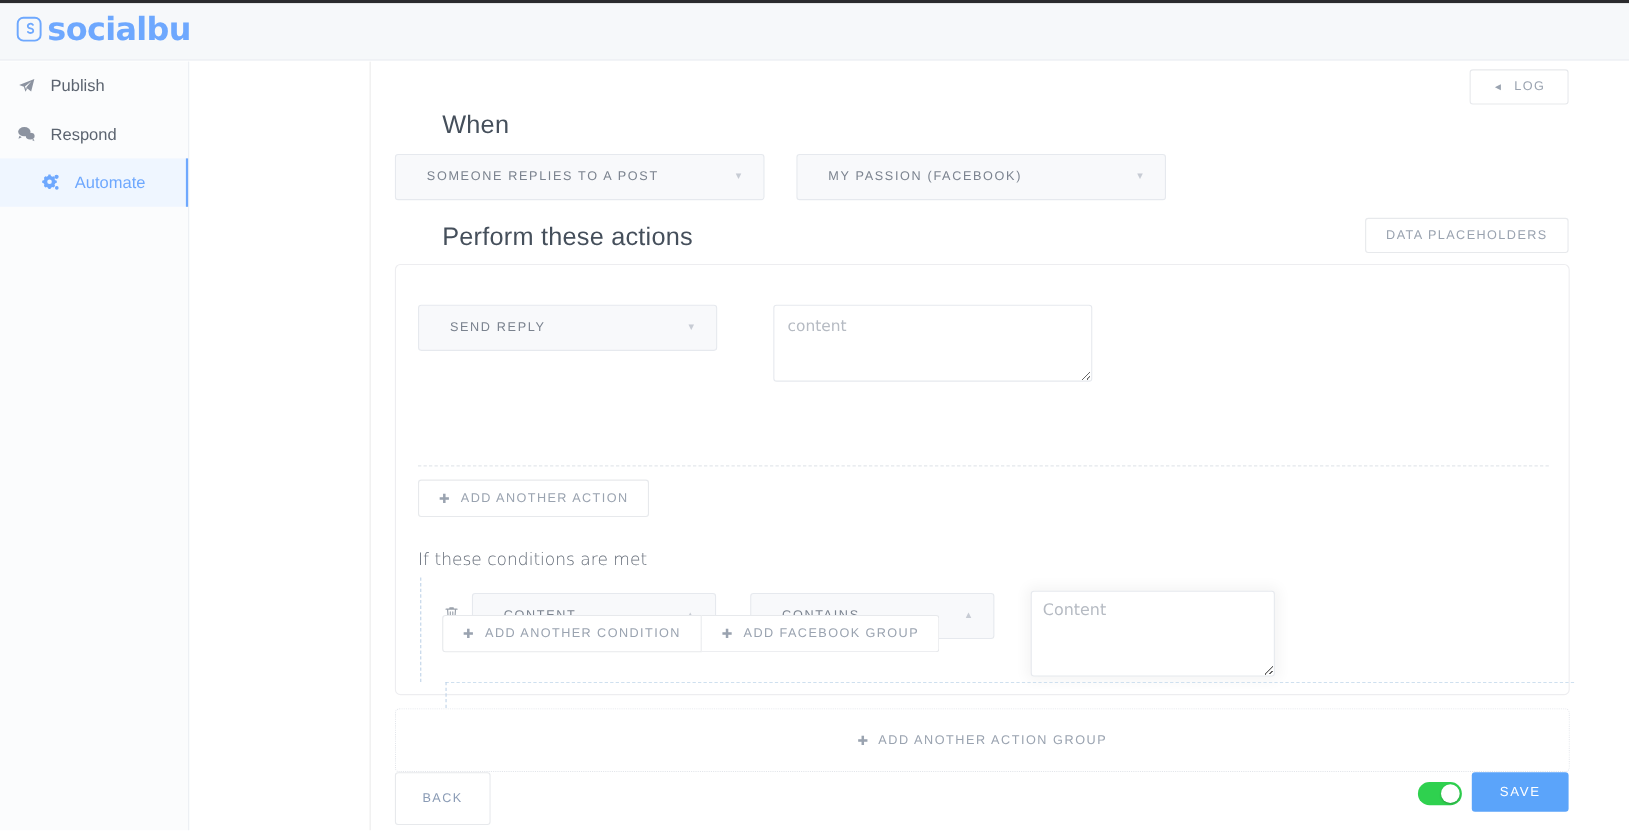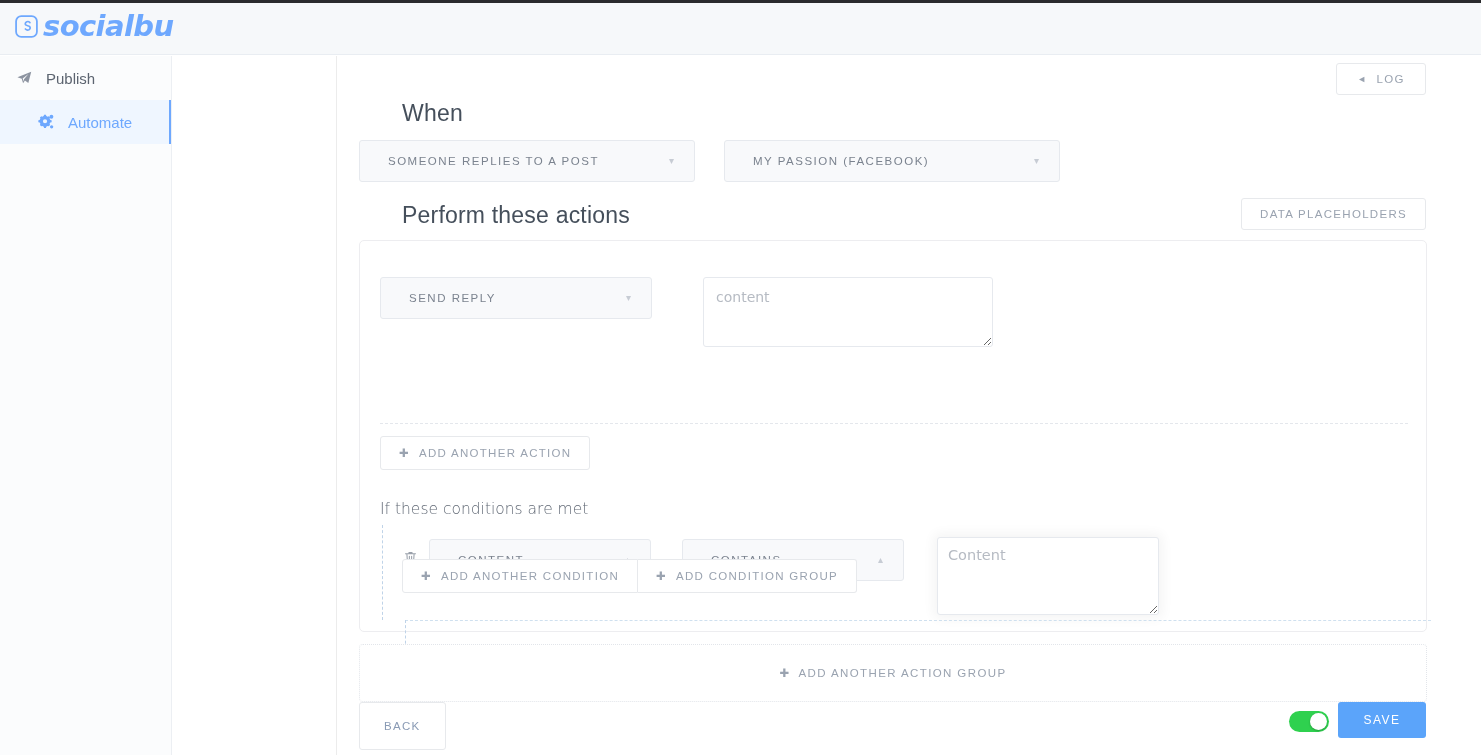--- a/index.html
+++ b/index.html
@@ -35,21 +35,20 @@
     width: 25px; height: 25px;
     display: block;
   }
   .logo-text {
     font-family: "DejaVu Sans", sans-serif;
     font-size: 29px;
     font-weight: 600;
     letter-spacing: -0.6px;
     color: #6ea8fe;
     line-height: 1;
-    font-style: italic;
   }
 
   
   .sidebar {
     position: absolute; top: 56px; left: 0; width: 172px; height: 699px;
     background: #fbfcfd;
     border-right: 1px solid #eceff3;
   }
   .nav-item {
     position: relative;
@@ -323,20 +322,31 @@
 
   <div class="sidebar">
     <div class="nav-item">
       <span class="nav-ico">
         <svg width="17" height="17" viewBox="0 0 24 24" fill="currentColor">
           <path d="M21.5 2.5 2 10.2l6.1 2.3 1.9 6.3 2.6-3.9 4.8 3.6 4.1-16zM9.4 12.1l8.2-6.6-6.3 7.7-.2 3z"></path>
         </svg>
       </span>
       <span class="nav-label">Publish</span>
     </div>
+    <div class="nav-item">
+      <span class="nav-ico">
+        <svg width="18" height="18" viewBox="0 0 24 24" fill="currentColor">
+          <ellipse cx="9.5" cy="9" rx="7.5" ry="5.6"></ellipse>
+          <path d="M3.6 13.8 2.4 17.6l4-1.9z"></path>
+          <ellipse cx="16.6" cy="14.2" rx="5.4" ry="4.1"></ellipse>
+          <path d="M20.6 17.6l1.2 2.8-3-1.4z"></path>
+        </svg>
+      </span>
+      <span class="nav-label">Respond</span>
+    </div>
     <div class="nav-item active">
       <span class="nav-ico">
         <svg width="18" height="18" viewBox="0 0 24 24" fill="currentColor">
           <path d="M9.4 2.2 8.9 4a6.8 6.8 0 0 0-1.5.9L5.7 4.3 3.9 6.1l.6 1.7c-.4.5-.7 1-.9 1.5l-1.8.5v2.5l1.8.5c.2.6.5 1.1.9 1.5l-.6 1.7 1.8 1.8 1.7-.6c.5.4 1 .7 1.5.9l.5 1.8h2.5l.5-1.8c.6-.2 1.1-.5 1.5-.9l1.7.6 1.8-1.8-.6-1.7c.4-.5.7-1 .9-1.5l1.8-.5V9.8l-1.8-.5a6.8 6.8 0 0 0-.9-1.5l.6-1.7-1.8-1.8-1.7.6a6.8 6.8 0 0 0-1.5-.9l-.5-1.8zm1.3 6a2.8 2.8 0 1 1 0 5.6 2.8 2.8 0 0 1 0-5.6z"></path>
           <circle cx="19.2" cy="5" r="2.6"></circle>
           <circle cx="19.5" cy="18.4" r="2.2"></circle>
         </svg>
       </span>
       <span class="nav-label">Automate</span>
     </div>
@@ -415,21 +425,21 @@
         <div class="cond-tail"></div>
       </div>
 
       <div class="cond-add-row">
         <button class="btn">
           <span>✚</span>
           <span>ADD ANOTHER CONDITION</span>
         </button>
         <button class="btn">
           <span>✚</span>
-          <span>ADD CONDITION GROUP</span>
+          <span>ADD FACEBOOK GROUP</span>
         </button>
       </div>
     </div>
 
     <div class="add-group-box">
       <span class="add-group-text">
         <span>✚</span>
         <span>ADD ANOTHER ACTION GROUP</span>
       </span>
     </div>

